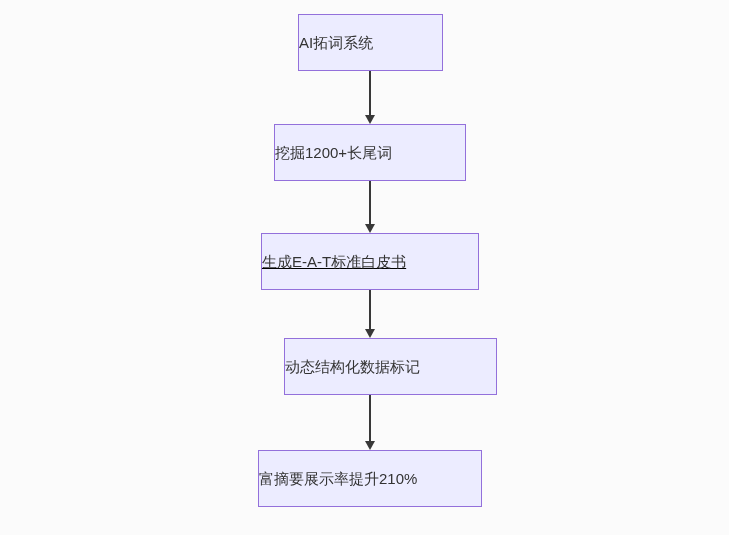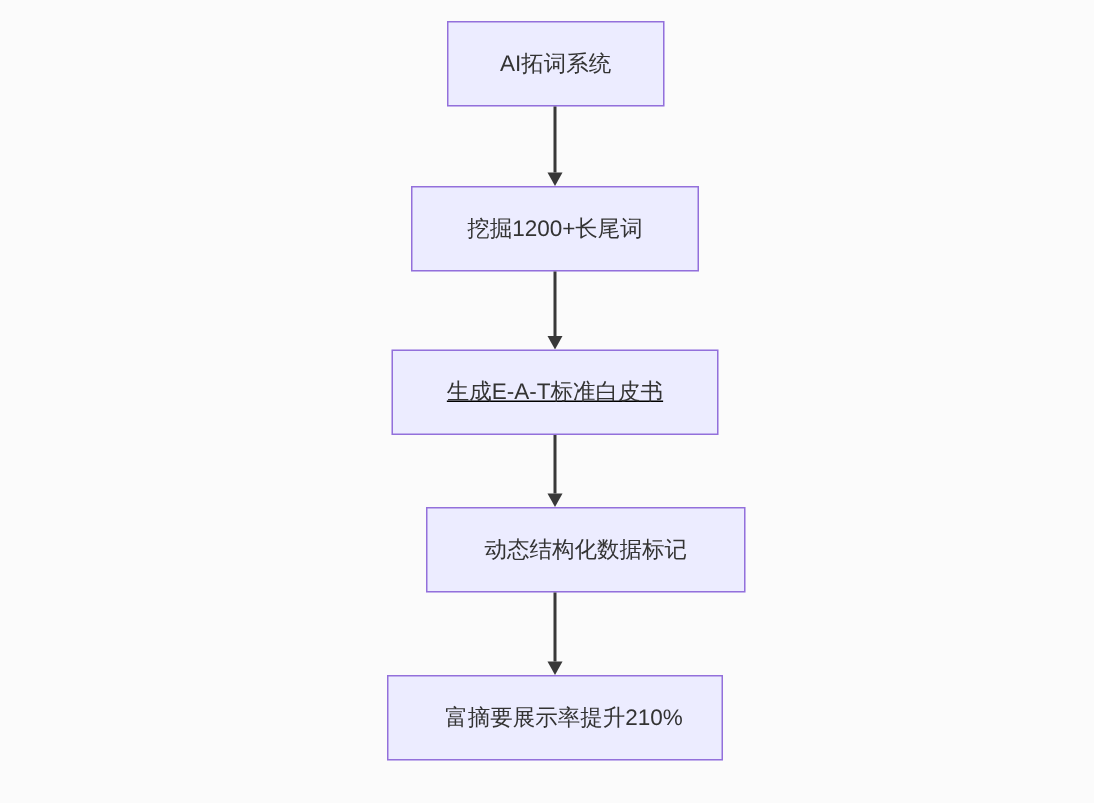--- a/index.html
+++ b/index.html
@@ -18,35 +18,34 @@
     width: 729px;
     height: 535px;
   }
   .node {
     position: absolute;
     box-sizing: border-box;
     background: var(--node_fill, #ECECFF);
     border: 1px solid var(--node_border, #9370DB);
     display: flex;
     align-items: center;
-    justify-content: center;
     height: 57px;
   }
   .node-label {
     color: var(--text, #333333);
     font-size: 15px;
     line-height: 1;
     white-space: nowrap;
     text-align: center;
   }
   .node1 { left: 298px; top: 14px;  width: 145px; }
   .node2 { left: 274px; top: 124px; width: 192px; }
   .node3 { left: 261px; top: 233px; width: 218px; text-decoration: underline; }
   .node4 { left: 264px; top: 338px; width: 213px; margin-left: 20px; }
-  .node5 { left: 258px; top: 450px; width: 224px; padding-left: 12px; }
+  .node5 { left: 258px; top: 450px; width: 224px; }
 
   .arrow {
     position: absolute;
     left: 365px; 
     width: 10px;
   }
   .arrow1 { top: 71px;  height: 53px; }
   .arrow2 { top: 181px; height: 52px; }
   .arrow3 { top: 290px; height: 48px; }
   .arrow4 { top: 395px; height: 55px; }

